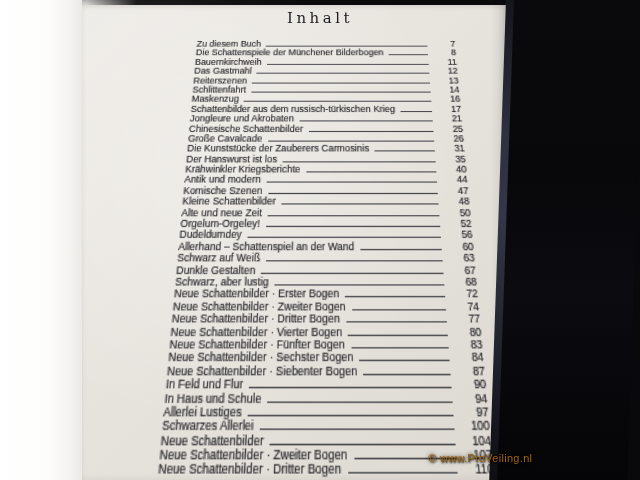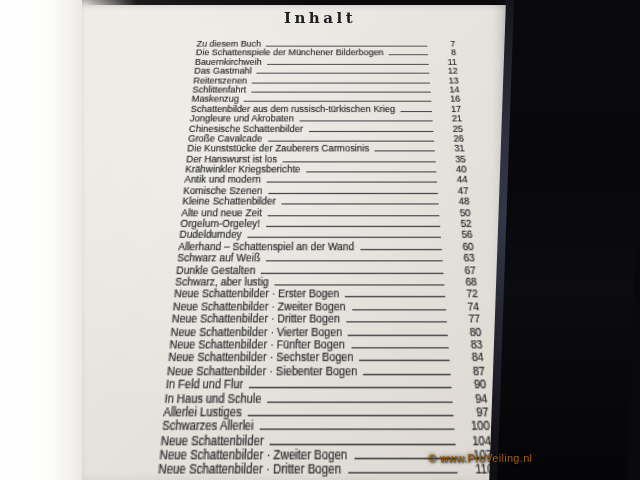--- a/index.html
+++ b/index.html
@@ -33,21 +33,21 @@
   }
   
   .backdrop-right{
     position:absolute;left:514px;top:0;width:130px;height:480px;
     background:linear-gradient(180deg,#0a0a0d 0%,#08080a 35%,#0b0b10 60%,#050507 100%);
     transform:skewX(-2deg);transform-origin:0 0;
   }
   .toc-title{
     position:absolute;top:9px;left:0;width:100%;box-sizing:border-box;padding-left:52px;
     text-align:center;font-family:"DejaVu Serif","Liberation Serif",serif;
-    font-weight:bold;font-size:15px;letter-spacing:3.5px;color:#1e1e22;
+    font-weight:normal;font-size:15px;letter-spacing:3.5px;color:#1e1e22;
   }
   .toc{
     position:absolute;top:40px;left:115px;width:258px;
     transform:perspective(520px) rotateX(20deg);transform-origin:50% 0;
     color:#2e2e30;
   }
   .toc-row{
     display:flex;align-items:baseline;height:9.4px;line-height:9.4px;
     font-size:8.9px;white-space:nowrap;
     text-shadow:0 0 .4px rgba(40,40,45,.55);

